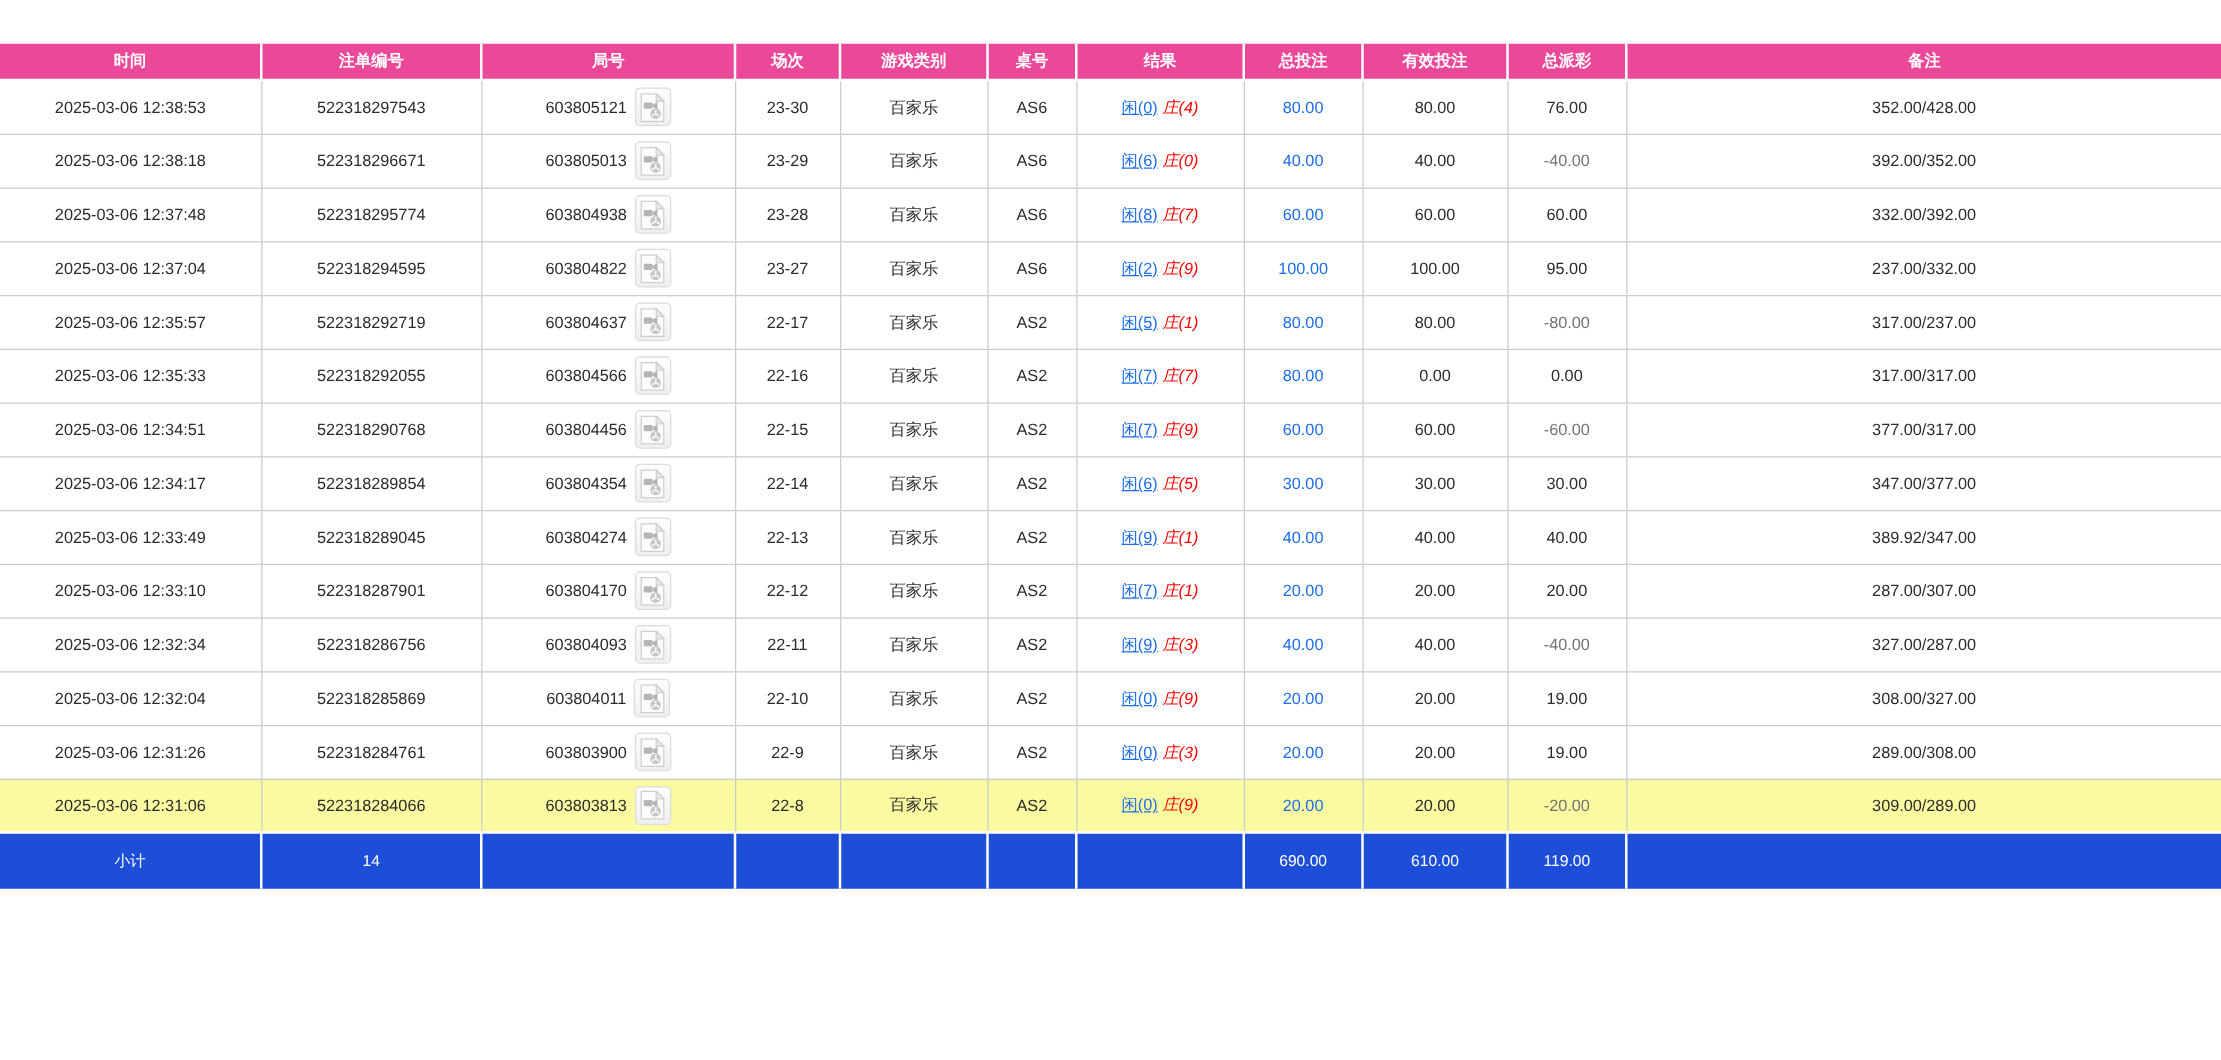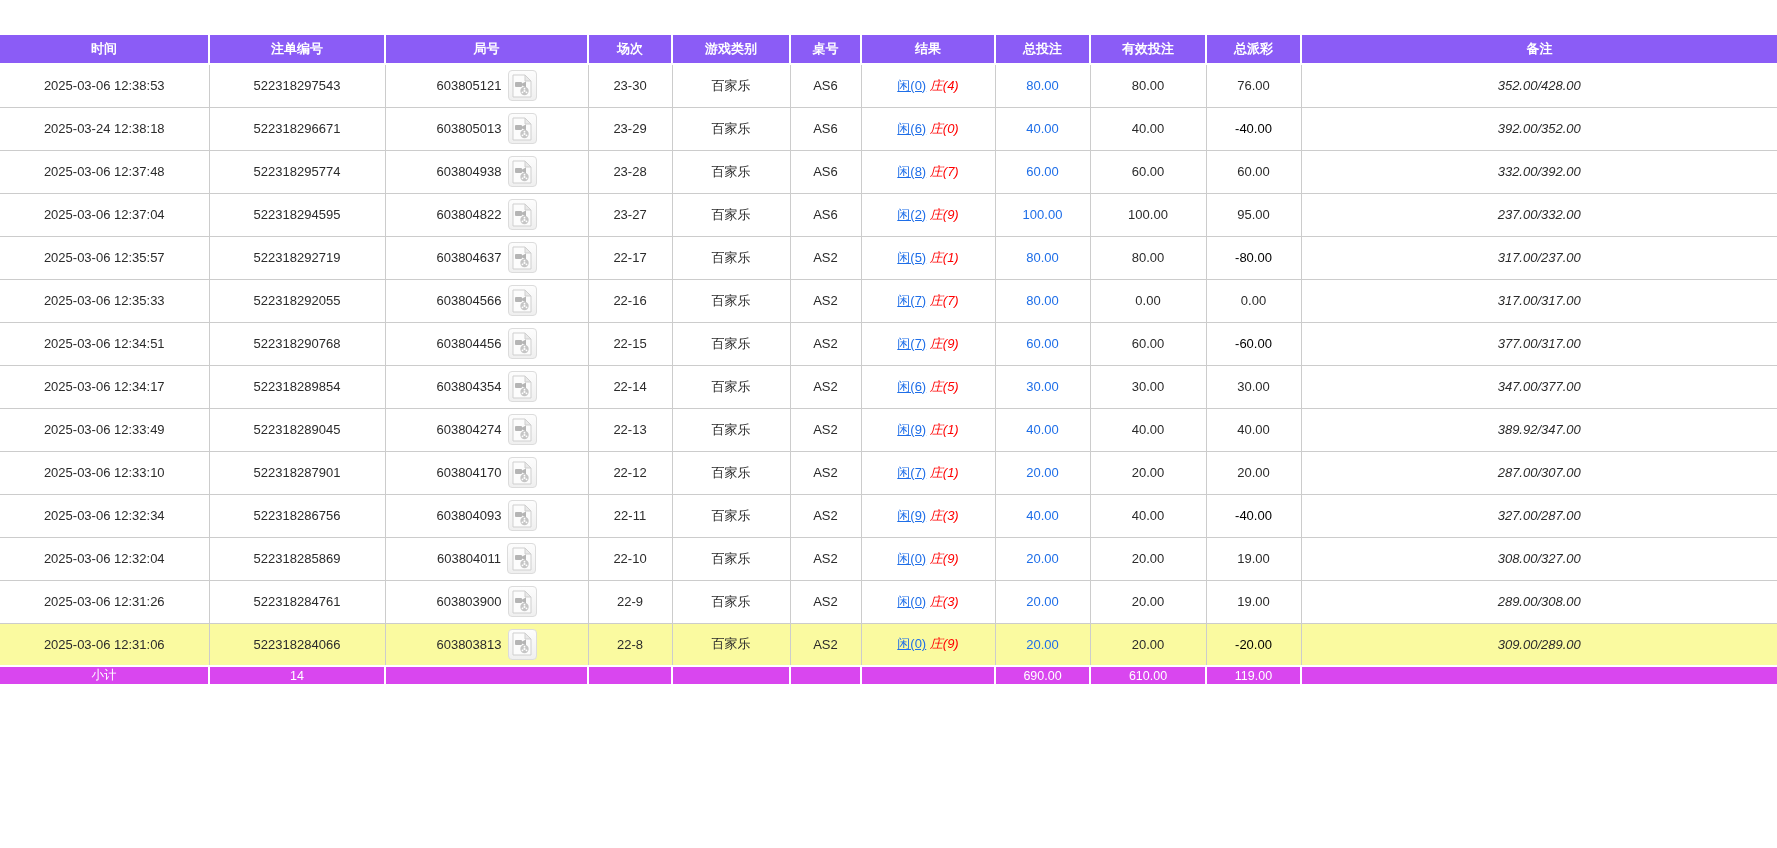--- a/index.html
+++ b/index.html
@@ -1,44 +1,44 @@
 <!DOCTYPE html>
 <html><head>
 <meta charset="utf-8">
 <style>
   * { margin:0; padding:0; box-sizing:border-box; }
   html,body { width:1777px; height:848px; background:#ffffff; font-family:"Liberation Sans", sans-serif; }
   .page { padding-top:35px; }
   table { width:1777px; border-collapse:collapse; table-layout:fixed; }
   thead th {
-    background:#8b5cf6; color:#ffffff; font-size:13px; font-weight:bold;
+    background:#ec4899; color:#ffffff; font-size:13px; font-weight:bold;
     height:29px; text-align:center; vertical-align:middle;
     border-right:2px solid #ffffff; border-bottom:2px solid #ffffff;
   }
   thead th:last-child { border-right:none; }
   tbody td {
     background:#ffffff; color:#2b2b2b; font-size:13px; height:43px;
     text-align:center; vertical-align:middle;
     border:1px solid #cccccc;
   }
   tbody td:first-child { border-left:none; }
-  tbody td:last-child { border-right:none;font-style:italic; }
+  tbody td:last-child { border-right:none; }
   tbody tr.highlight td { background:#fafaa0;margin-left:28px; }
   .round-wrap { display:inline-flex; align-items:center; gap:6px; }
   .video-btn {
     display:inline-flex; align-items:center; justify-content:center;
     width:29px; height:31px; border:1px solid #dcdcdc; border-radius:4px;
     background:linear-gradient(#fdfdfd,#efefef); cursor:pointer; padding:0;
   }
   .player { color:#1e6ee8;text-decoration:underline; }
   .banker { color:#ff0000;font-style:italic; }
   .amount-link { color:#1e6ee8; }
-  .neg { color:#000000; }
+  .neg { color:#737373; }
   tfoot td {
-    background:#d946ef; color:#ffffff; font-size:12.5px; height:18px;
+    background:#1d4ed8; color:#ffffff; font-size:12.5px; height:45px;
     text-align:center; vertical-align:middle;
     border-right:2px solid #ffffff; border-top:2px solid #ffffff;
   }
   tfoot td:last-child { border-right:none; }
 </style>
 </head>
 <body>
 
 <div class="page">
   <table>
@@ -93,21 +93,21 @@
           <td>23-30</td>
           <td>百家乐</td>
           <td>AS6</td>
           <td><span class="player">闲(0)</span> <span class="banker">庄(4)</span></td>
           <td class="amount-link">80.00</td>
           <td>80.00</td>
           <td>76.00</td>
           <td>352.00/428.00</td>
         </tr>
         <tr>
-          <td>2025-03-24 12:38:18</td>
+          <td>2025-03-06 12:38:18</td>
           <td>522318296671</td>
           <td><span class="round-wrap">
               <span>603805013</span>
               <button class="video-btn">
   <svg width="22" height="24" viewBox="0 0 22 24">
     <path d="M2 1 h12 l6 6 v16 h-18 z" fill="#fcfcfc" stroke="#cfcfcf" stroke-width="1"></path>
     <path d="M14 1 l6 6 h-6 z" fill="#e8e8e8" stroke="#cfcfcf" stroke-width="1"></path>
     <rect x="4" y="8" width="7" height="5" rx="1" fill="#b5b5b5"></rect>
     <path d="M11 9.5 l4 -2 v6 l-4 -2 z" fill="#b5b5b5"></path>
     <circle cx="13.5" cy="17" r="4.2" fill="#c6c6c6"></circle>

